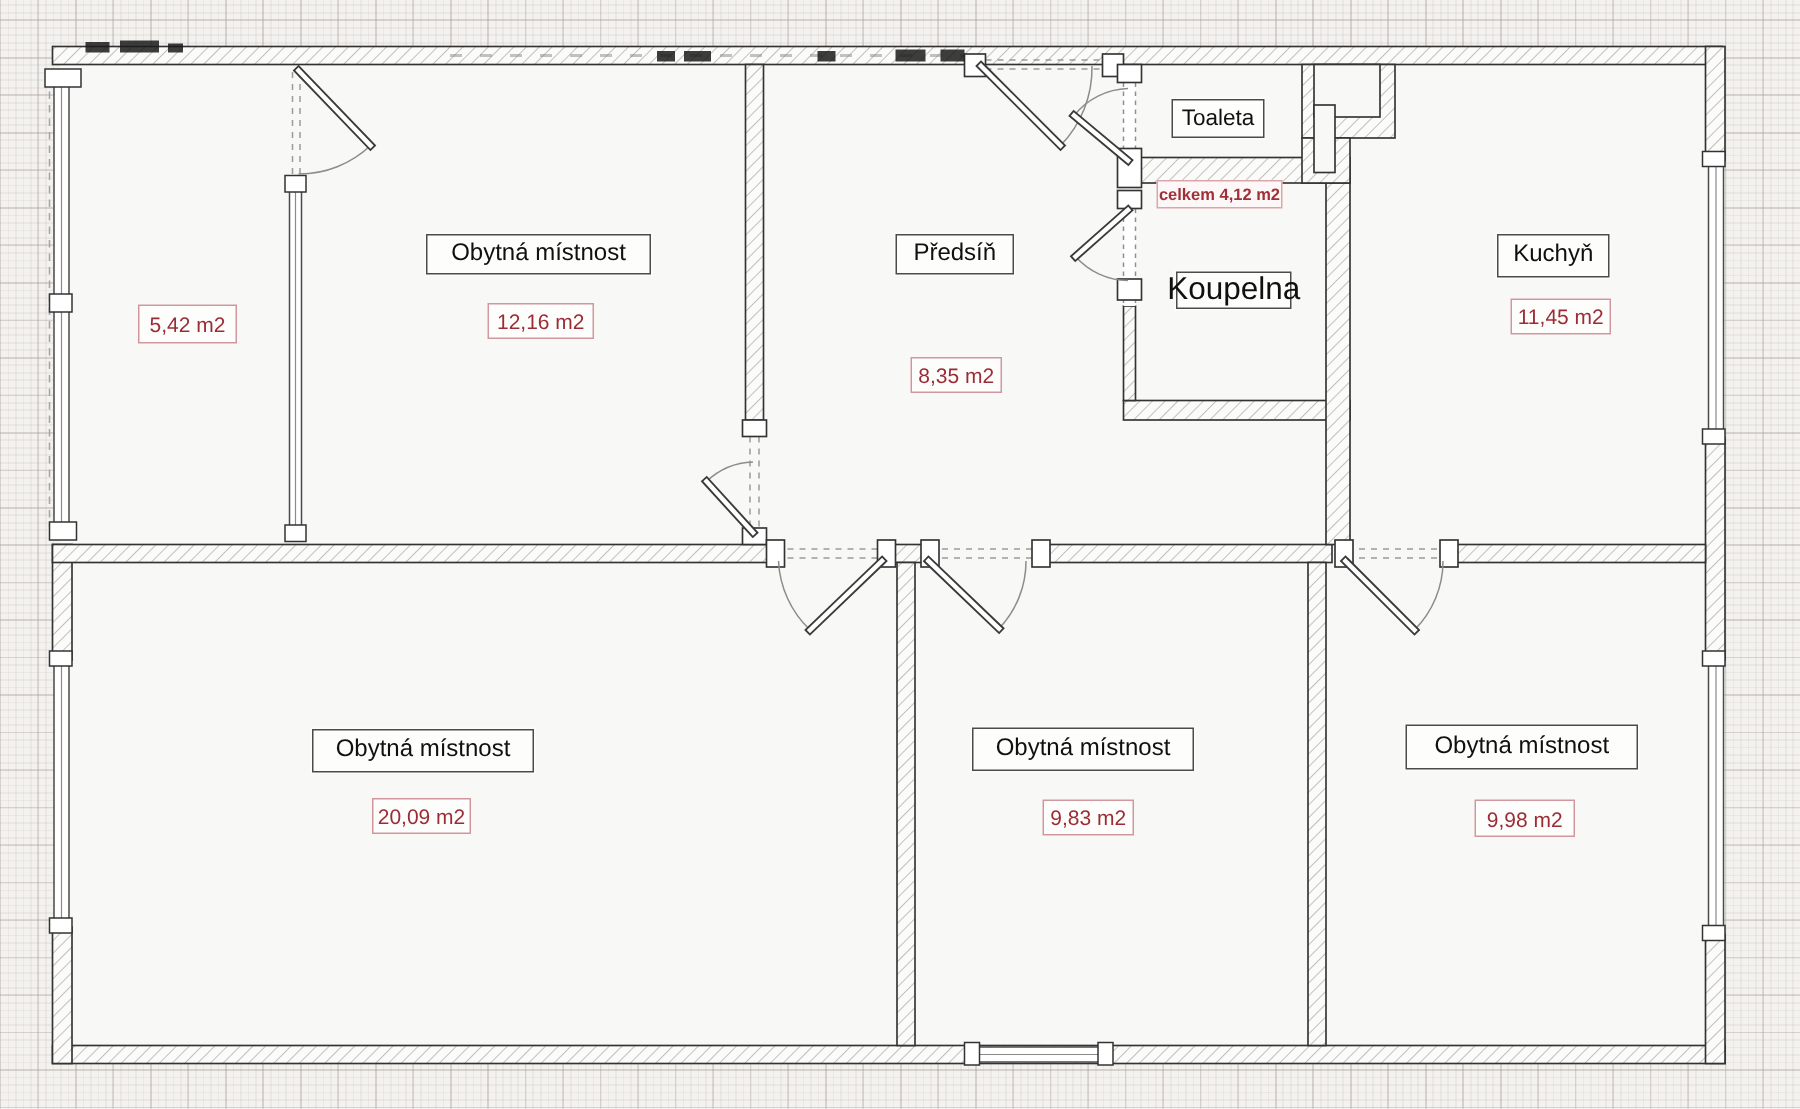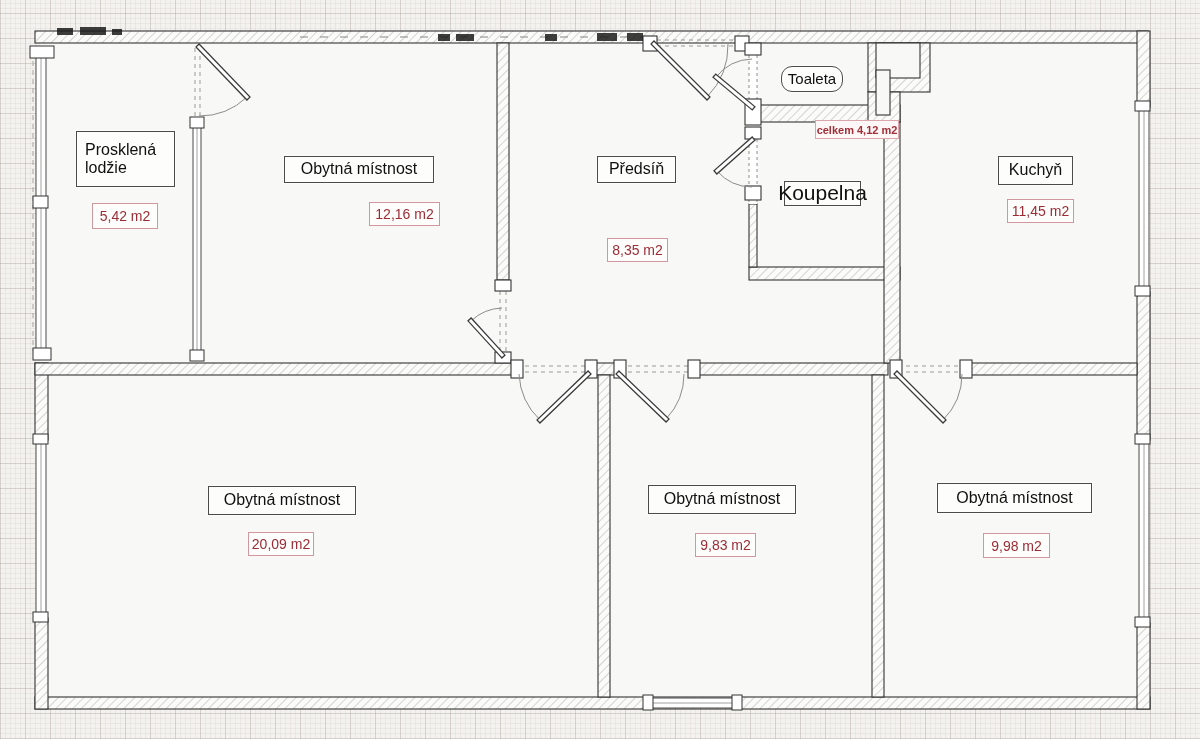--- a/index.html
+++ b/index.html
@@ -22,21 +22,21 @@
     box-shadow:0 0 0 1px rgba(255,255,255,.6);
   }
   .abox{
     position:absolute;display:flex;align-items:center;justify-content:center;
     background:#fdfdfc;border:1px solid #d0989e;box-sizing:border-box;
     color:#9b2c35;font-size:14px;
   }
   .celkem{
     position:absolute;display:flex;align-items:center;justify-content:center;
     background:#fdf7f7;border:1px solid #d9a7ab;box-sizing:border-box;
-    color:#a03038;font-size:11px;font-weight:bold;margin-left:44px;
+    color:#a03038;font-size:11px;font-weight:bold;
   }
 </style>
 </head>
 <body>
 
 <div id="plan">
 <svg width="1200" height="739" viewBox="0 0 1200 739">
   <defs>
     <pattern id="hatch" width="6" height="6" patternUnits="userSpaceOnUse" patternTransform="rotate(45)">
       <rect width="6" height="6" fill="#fbfbfa"></rect>
@@ -191,30 +191,29 @@
     <rect x="80" y="27" width="26" height="8"></rect>
     <rect x="112" y="29" width="10" height="6"></rect>
     <rect x="438" y="34" width="12" height="7"></rect>
     <rect x="456" y="34" width="18" height="7"></rect>
     <rect x="545" y="34" width="12" height="7"></rect>
     <rect x="597" y="33" width="20" height="8"></rect>
     <rect x="627" y="33" width="16" height="8"></rect>
   </g>
 </svg>
 
-  <div class="nbox" style="left:76px;top:131px;width:99px;height:56px;justify-content:flex-start;padding-left:8px;">Prosklená lodžie</div>
   <div class="abox" style="left:92px;top:203px;width:66px;height:26px;">5,42 m2</div>
 
   <div class="nbox" style="left:284px;top:156px;width:150px;height:27px;">Obytná místnost</div>
-  <div class="abox" style="left:325px;top:202px;width:71px;height:24px;margin-left:44px;">12,16 m2</div>
+  <div class="abox" style="left:325px;top:202px;width:71px;height:24px;">12,16 m2</div>
 
   <div class="nbox" style="left:597px;top:156px;width:79px;height:27px;">Předsíň</div>
   <div class="abox" style="left:607px;top:198px;width:61px;height:24px;margin-top:40px;">8,35 m2</div>
 
-  <div class="nbox" style="left:781px;top:66px;width:62px;height:26px;font-size:15px;justify-content:center;border-radius:11px;">Toaleta</div>
+  <div class="nbox" style="left:781px;top:66px;width:62px;height:26px;font-size:15px;justify-content:center;">Toaleta</div>
 
   <div class="celkem" style="left:771px;top:120px;width:84px;height:19px;">celkem 4,12 m2</div>
 
   <div class="nbox" style="left:784px;top:181px;width:77px;height:25px;font-size:21px;justify-content:center;">Koupelna</div>
 
   <div class="nbox" style="left:998px;top:156px;width:75px;height:29px;">Kuchyň</div>
   <div class="abox" style="left:1007px;top:199px;width:67px;height:24px;">11,45 m2</div>
 
   <div class="nbox" style="left:208px;top:486px;width:148px;height:29px;">Obytná místnost</div>
   <div class="abox" style="left:248px;top:532px;width:66px;height:24px;">20,09 m2</div>

